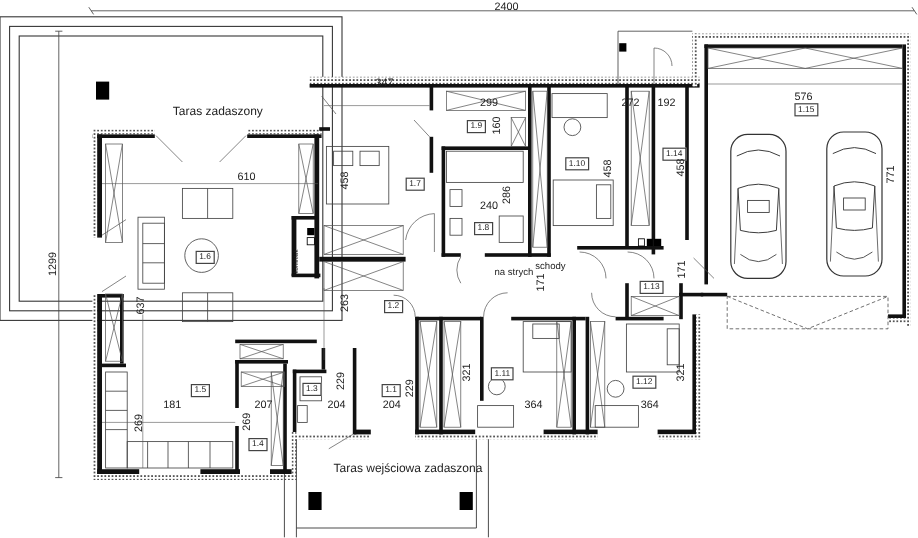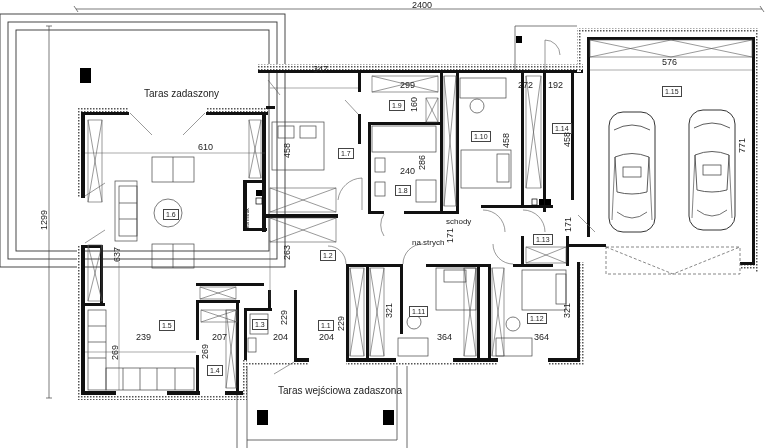--- a/index.html
+++ b/index.html
@@ -312,21 +312,21 @@
     <rect x="539" y="199" width="5" height="6" fill="#000"></rect>
     <rect x="545" y="199" width="6" height="6" fill="#000"></rect>
   </g>
 </svg>
 
 <div class="lbl" style="left:412px;top:1px;">2400</div>
 <div class="lbl vert" style="left:40px;top:230px;">1299</div>
 <div class="title" style="left:144px;top:88px;">Taras zadaszony</div>
 <div class="title" style="left:278px;top:385px;">Taras wejściowa zadaszona</div>
 <div class="lbl sm" style="left:416px;top:218px;margin-left:30px;">schody</div>
-<div class="lbl sm" style="left:412px;top:239px;">na strych</div>
+<div class="lbl sm" style="left:412px;top:223px;">na strych</div>
 <div class="lbl vert" style="left:245px;top:228px;font-size:5px;">komin/ak</div>
 
 <div class="tag" style="left:318px;top:320px;">1.1</div>
 <div class="tag" style="left:320px;top:250px;">1.2</div>
 <div class="tag" style="left:252px;top:319px;">1.3</div>
 <div class="tag" style="left:207px;top:365px;">1.4</div>
 <div class="tag" style="left:159px;top:320px;">1.5</div>
 <div class="tag" style="left:163px;top:209px;">1.6</div>
 <div class="tag" style="left:338px;top:148px;">1.7</div>
 <div class="tag" style="left:395px;top:185px;">1.8</div>
@@ -343,26 +343,26 @@
 <div class="lbl" style="left:313px;top:65px;">347</div>
 <div class="lbl vert" style="left:283px;top:158px;">458</div>
 <div class="lbl" style="left:400px;top:81px;">299</div>
 <div class="lbl vert" style="left:410px;top:112px;">160</div>
 <div class="lbl" style="left:400px;top:167px;">240</div>
 <div class="lbl vert" style="left:418px;top:170px;">286</div>
 <div class="lbl" style="left:476px;top:81px;margin-left:42px;">272</div>
 <div class="lbl vert" style="left:502px;top:148px;">458</div>
 <div class="lbl" style="left:548px;top:81px;">192</div>
 <div class="lbl vert" style="left:563px;top:147px;">458</div>
-<div class="lbl" style="left:662px;top:58px;">576</div>
+<div class="lbl" style="left:662px;top:76px;">576</div>
 <div class="lbl vert" style="left:738px;top:153px;">771</div>
 <div class="lbl vert" style="left:283px;top:260px;">263</div>
 <div class="lbl vert" style="left:446px;top:243px;">171</div>
 <div class="lbl vert" style="left:564px;top:232px;">171</div>
-<div class="lbl" style="left:136px;top:333px;">239</div>
+<div class="lbl" style="left:136px;top:333px;">181</div>
 <div class="lbl vert" style="left:111px;top:360px;">269</div>
 <div class="lbl" style="left:212px;top:333px;">207</div>
 <div class="lbl vert" style="left:201px;top:359px;">269</div>
 <div class="lbl" style="left:273px;top:333px;">204</div>
 <div class="lbl vert" style="left:280px;top:325px;">229</div>
 <div class="lbl" style="left:319px;top:333px;">204</div>
 <div class="lbl vert" style="left:337px;top:331px;">229</div>
 <div class="lbl" style="left:437px;top:333px;">364</div>
 <div class="lbl vert" style="left:385px;top:318px;">321</div>
 <div class="lbl" style="left:534px;top:333px;">364</div>

